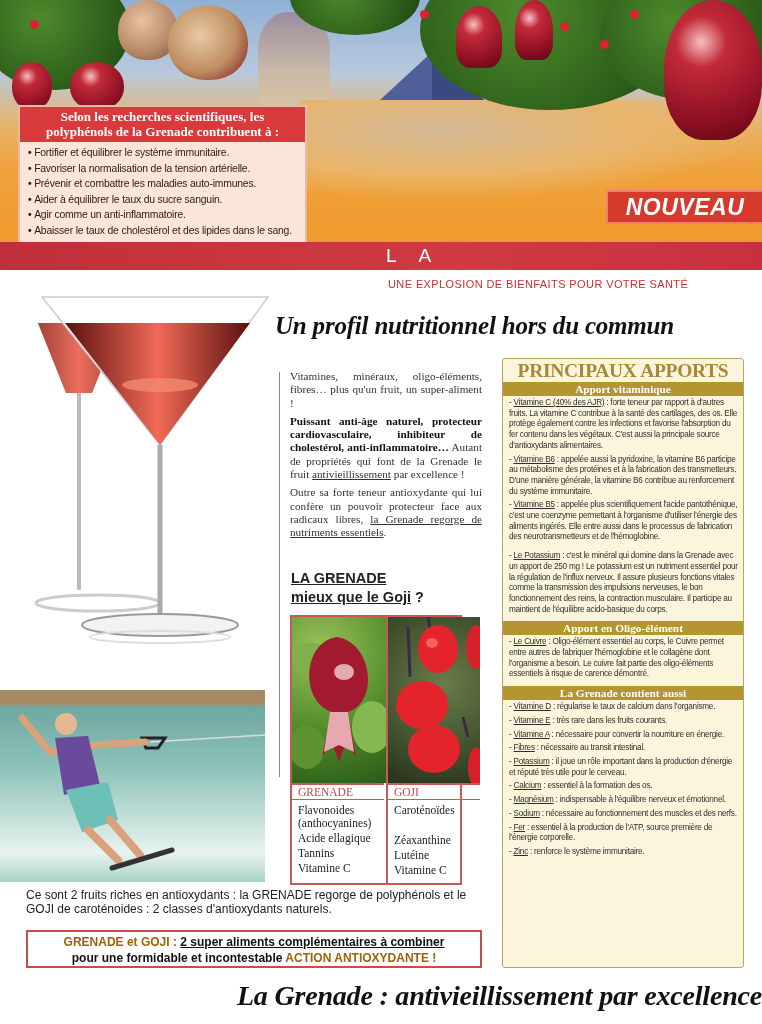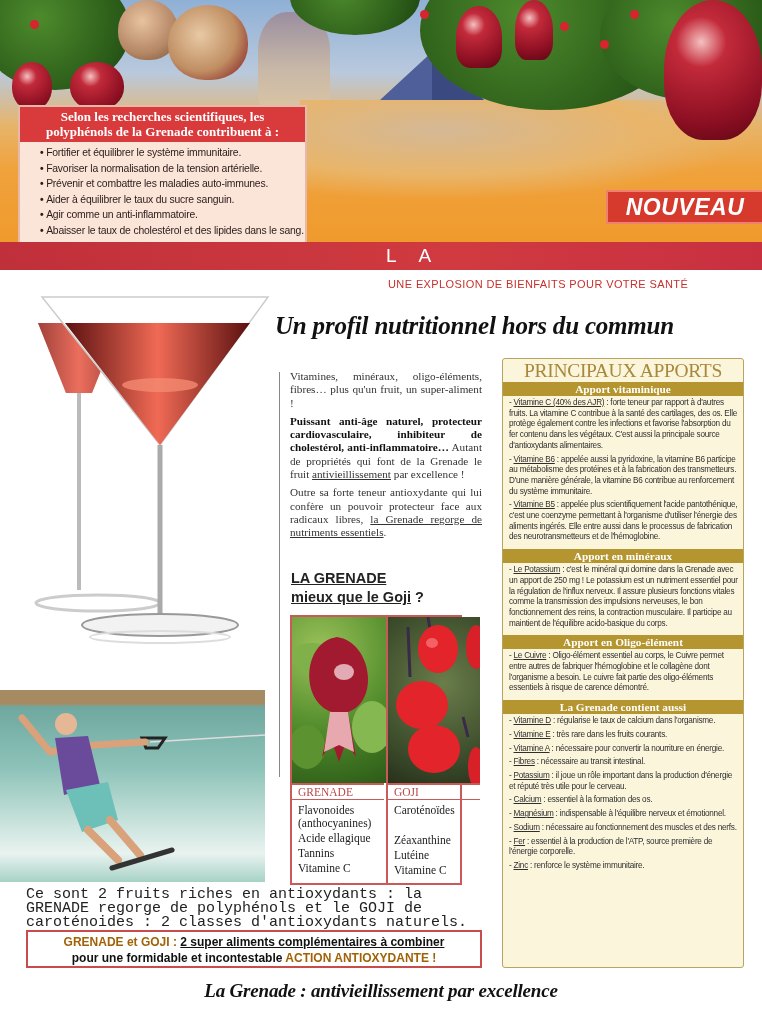--- a/index.html
+++ b/index.html
@@ -11,21 +11,21 @@
  background:linear-gradient(180deg,#8fb0d6 0%,#b9c9dd 30%,#e7b46a 52%,#f0a23c 70%,#ef9a2c 100%)}
 .foliage{position:absolute;border-radius:50%;background:radial-gradient(circle at 40% 40%,#4d8a2c,#2a5a18 70%,#1d4010)}
 .fruit{position:absolute;border-radius:50% 50% 46% 46%;background:radial-gradient(circle at 38% 30%,#f5c0c0 0%,#c22a3a 22%,#8c0f22 70%,#5a0714 100%)}
 .berry{position:absolute;width:9px;height:9px;border-radius:50%;background:#d8242e}
 #pyramid{left:380px;top:52px;width:0;height:0;border-left:52px solid transparent;border-right:52px solid transparent;border-bottom:48px solid #4e5f9a}
 #pyramid2{left:432px;top:52px;width:0;height:0;border-left:0 solid transparent;border-right:52px solid transparent;border-bottom:48px solid #3a4a80}
 #sphinx{left:258px;top:12px;width:72px;height:95px;border-radius:40% 40% 10% 10%;background:linear-gradient(180deg,#9a8ea0,#c8b8a8 60%,#d9c3a3)}
 #dunes{left:300px;top:100px;width:462px;height:100px;background:radial-gradient(ellipse at 30% 30%,#d4b895 0%,#e9b56a 45%,transparent 70%)}
 #info-box{left:18px;top:105px;width:289px;height:155px;background:#fbe5d8;border:2px solid #e6b9ab}
 #info-head{background:#d93a3c;color:#fff;font-family:"Liberation Serif",serif;font-weight:bold;font-size:13px;line-height:15px;text-align:center;padding:2px 4px 3px}
-#info-list{list-style:none;padding:3px 0 0 20px}
+#info-list{list-style:none;padding:3px 0 0 8px}
 #info-list li{font-size:10.4px;line-height:15.6px;color:#2a1a1a;white-space:nowrap;letter-spacing:-0.2px}
 #info-list li::before{content:"• ";font-weight:bold}
 #nouveau{left:606px;top:190px;width:156px;height:34px;background:#d63a2c;border:2px solid #f08070;border-right:none;color:#fff;font-weight:bold;font-style:italic;font-size:23px;text-align:center;line-height:30px;letter-spacing:0.5px}
 #red-band{left:0;top:242px;width:762px;height:28px;background:linear-gradient(90deg,#c0303a,#d03a40 60%,#c83040)}
 #brand{left:386px;top:244px;width:340px;color:#fff;font-size:19px;letter-spacing:22px;line-height:24px}
 #tagline{left:388px;top:278px;font-size:11px;color:#c7302c;letter-spacing:0.4px}
 
 #glasses{left:20px;top:285px;width:260px;height:400px}
 
 #profile-title{left:275px;top:312px;font-family:"Liberation Serif",serif;font-weight:bold;font-style:italic;font-size:25px;color:#111;letter-spacing:-0.2px}
@@ -44,33 +44,33 @@
 #comp-divider{position:absolute;left:94px;top:0;width:2px;height:266px;background:#c85a5a}
 #comp-table{position:absolute;left:0;top:166px;width:188px;font-family:"Liberation Serif",serif}
 .col{position:absolute;top:0;width:92px;padding-left:6px}
 .col-head{color:#b8474a;font-size:11.5px;border-bottom:1px solid #c85a5a;border-top:2px solid #c85a5a;line-height:14px;margin-left:-6px;padding-left:6px}
 .col-item{font-size:11.5px;line-height:15px;color:#222}
 .col-item.ital{margin-top:-2px}
 .col-item.spacer{height:15px}
 
 #skier{left:0;top:690px;width:265px;height:192px;overflow:hidden;background:linear-gradient(180deg,#a68b62 0%,#a68b62 7%,#6fa8a0 9%,#8cc2b8 40%,#c6e1da 68%,#e9f3f0 85%,#a7d2c6 100%)}
 
-#caption{left:26px;top:888px;width:456px;font-family:Liberation Mono, monospace;font-size:15px;line-height:14px;color:#222}
+#caption{left:26px;top:888px;width:456px;font-family:Liberation Sans, sans-serif;font-size:12px;line-height:14px;color:#222}
 #callout{left:26px;top:930px;width:456px;height:38px;border:2px solid #c84c4c;text-align:center;font-weight:bold;font-size:12px;line-height:15.5px;padding-top:3px}
 .red{color:#a16207}
 .ul{text-decoration:underline;color:#111}
 .dark{color:#111}
 
 #apports{left:502px;top:358px;width:242px;height:610px;background:#fbf5dc;border:1.5px solid #b9a45e;border-radius:3px;overflow:hidden}
-#apports-title{font-family:"Liberation Serif",serif;font-weight:normal;font-size:19.5px;color:#a8893a;text-align:center;line-height:22px;padding-top:1px;letter-spacing:-0.3px}
+#apports-title{font-family:"Liberation Serif",serif;font-weight:bold;font-size:19.5px;color:#a8893a;text-align:center;line-height:22px;padding-top:1px;letter-spacing:-0.3px}
 .sec-head{background:#b4952f;color:#fff;font-family:"Liberation Serif",serif;font-weight:bold;font-size:11.3px;text-align:center;line-height:14px}
 .sec-body{padding:2px 5px 3px 6px}
 .entry{font-size:8.2px;line-height:10.7px;color:#2f2f2f;margin-bottom:3px;letter-spacing:-0.25px}
 .entry .k{text-decoration:underline}
-#footer-title{left:0;top:980px;width:762px;text-align:center;font-family:"Liberation Serif",serif;font-weight:bold;font-style:italic;font-size:19px;color:#111;letter-spacing:-0.2px}
+#footer-title{left:0;top:980px;width:762px;text-align:right;font-family:"Liberation Serif",serif;font-weight:bold;font-style:italic;font-size:28px;color:#111;letter-spacing:-0.2px}
 </style>
 </head>
 <body>
 
 <div id="banner" class="abs">
   <div id="sphinx" class="abs"></div>
   <div id="pyramid" class="abs"></div>
   <div id="pyramid2" class="abs"></div>
   <div id="dunes" class="abs"></div>
   <div class="foliage" style="left:-20px;top:-30px;width:150px;height:120px"></div>
@@ -212,21 +212,20 @@
 <div id="apports" class="abs">
   <div id="apports-title">PRINCIPAUX APPORTS</div>
 
   <div class="sec-head">Apport vitaminique</div>
   <div class="sec-body">
     <div class="entry">- <span class="k">Vitamine C (40% des AJR)</span><span> : forte teneur par rapport à d'autres fruits. La vitamine C contribue à la santé des cartilages, des os. Elle protège également contre les infections et favorise l'absorption du fer contenu dans les végétaux. C'est aussi la principale source d'antioxydants alimentaires.</span></div>
     <div class="entry">- <span class="k">Vitamine B6</span><span> : appelée aussi la pyridoxine, la vitamine B6 participe au métabolisme des protéines et à la fabrication des transmetteurs. D'une manière générale, la vitamine B6 contribue au renforcement du système immunitaire.</span></div>
     <div class="entry">- <span class="k">Vitamine B5</span><span> : appelée plus scientifiquement l'acide pantothénique, c'est une coenzyme permettant à l'organisme d'utiliser l'énergie des aliments ingérés. Elle entre aussi dans le processus de fabrication des neurotransmetteurs et de l'hémoglobine.</span></div>
   </div>
 
-  <div class="sec-head">Apport en minéraux</div>
   <div class="sec-body">
     <div class="entry">- <span class="k">Le Potassium</span><span> : c'est le minéral qui domine dans la Grenade avec un apport de 250 mg ! Le potassium est un nutriment essentiel pour la régulation de l'influx nerveux. Il assure plusieurs fonctions vitales comme la transmission des impulsions nerveuses, le bon fonctionnement des reins, la contraction musculaire. Il participe au maintient de l'équilibre acido-basique du corps.</span></div>
   </div>
 
   <div class="sec-head">Apport en Oligo-élément</div>
   <div class="sec-body">
     <div class="entry">- <span class="k">Le Cuivre</span><span> : Oligo-élément essentiel au corps, le Cuivre permet entre autres de fabriquer l'hémoglobine et le collagène dont l'organisme a besoin. Le cuivre fait partie des oligo-éléments essentiels à risque de carence démontré.</span></div>
   </div>
 
   <div class="sec-head">La Grenade contient aussi</div>

